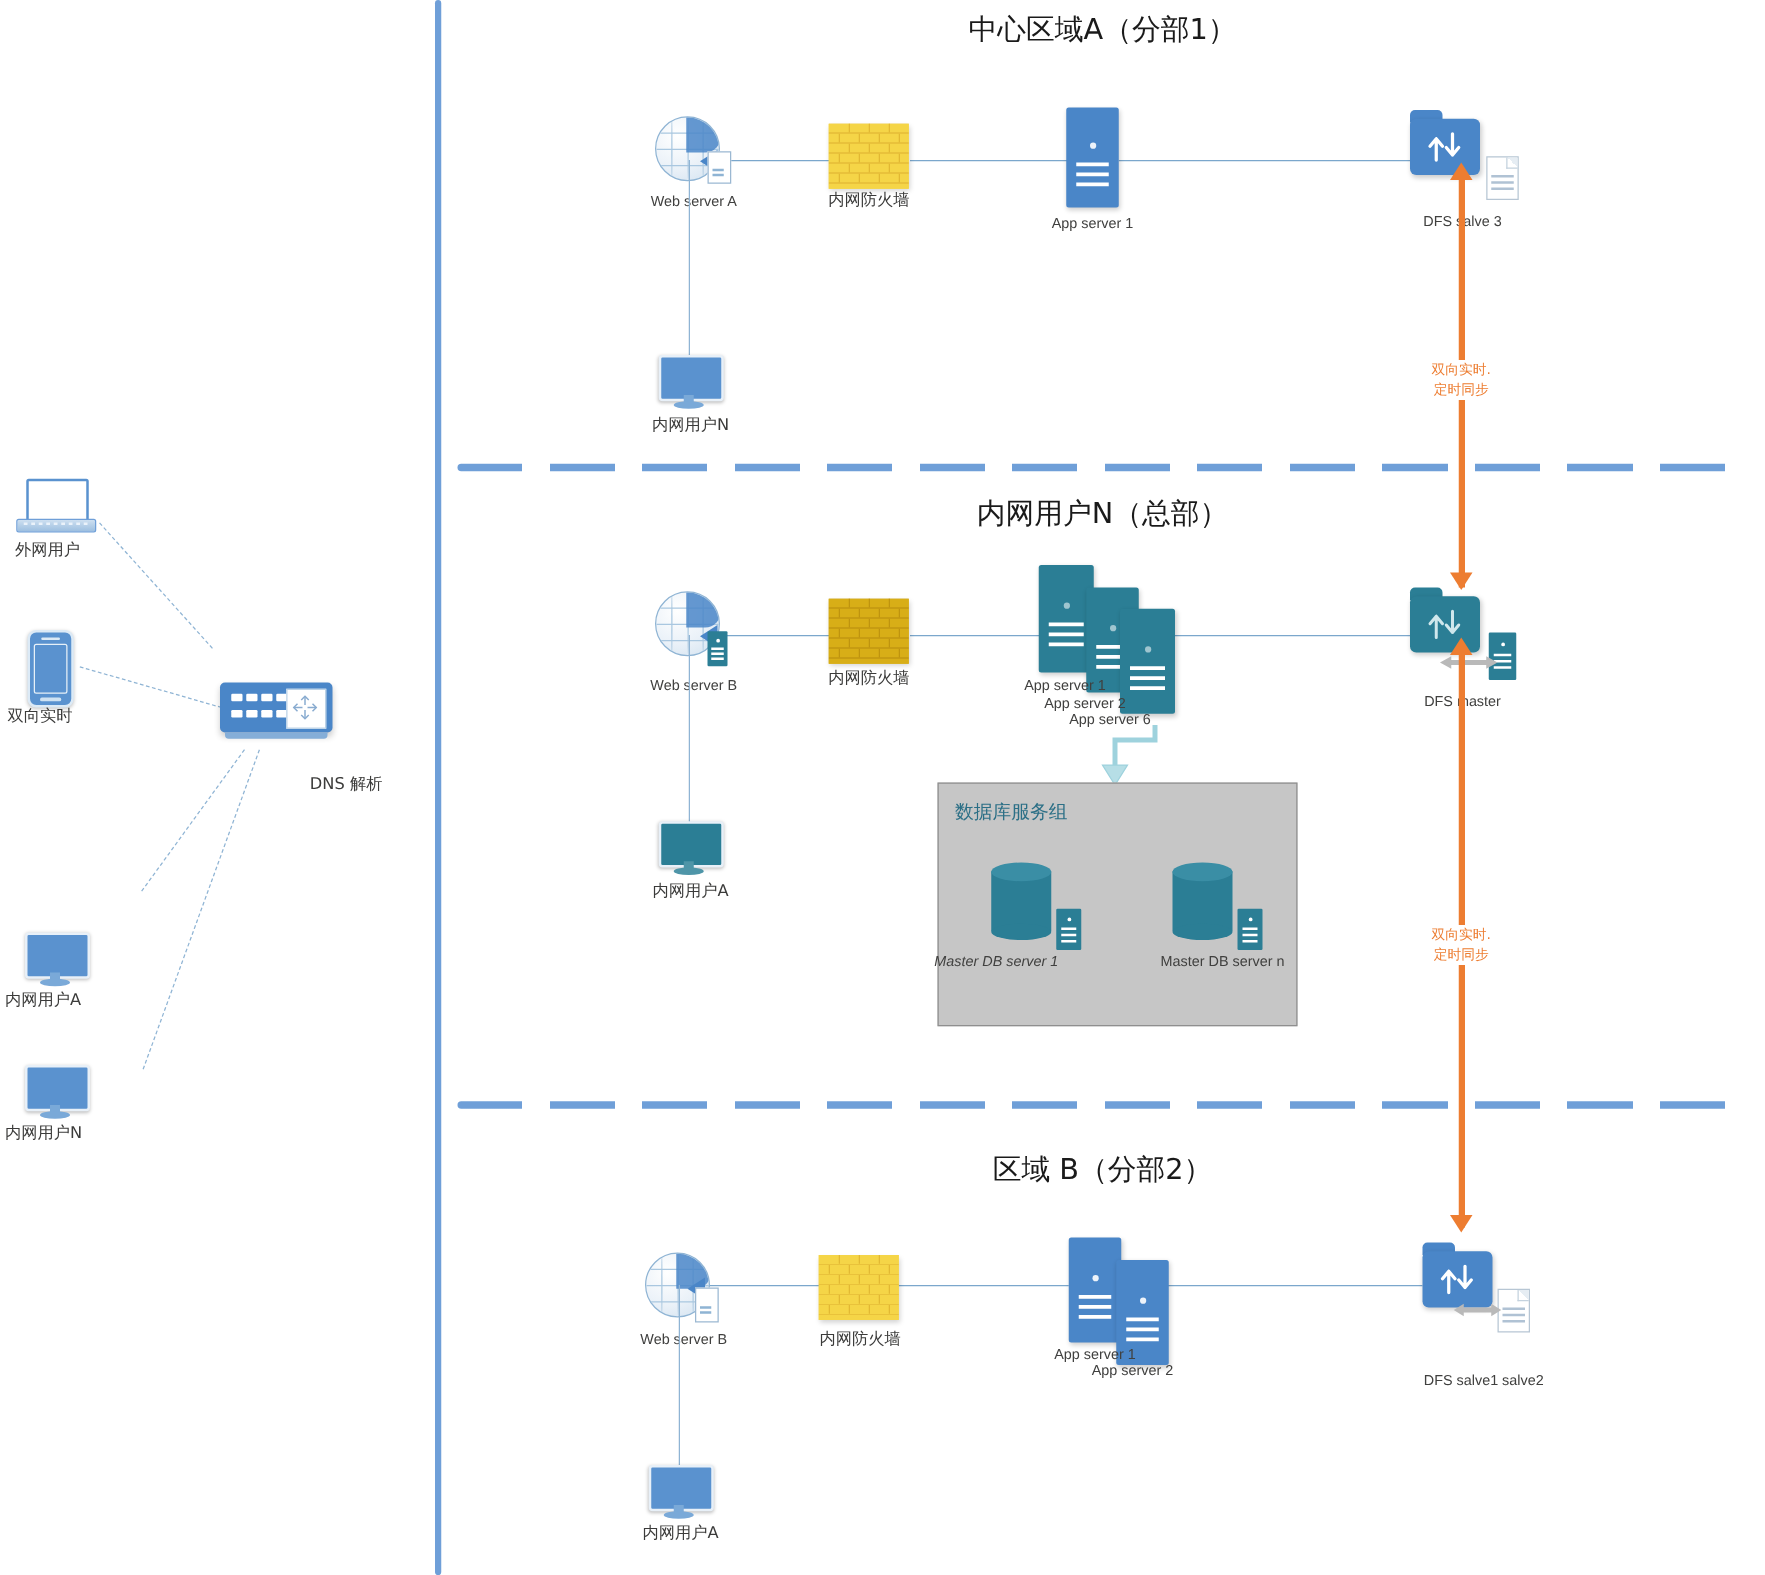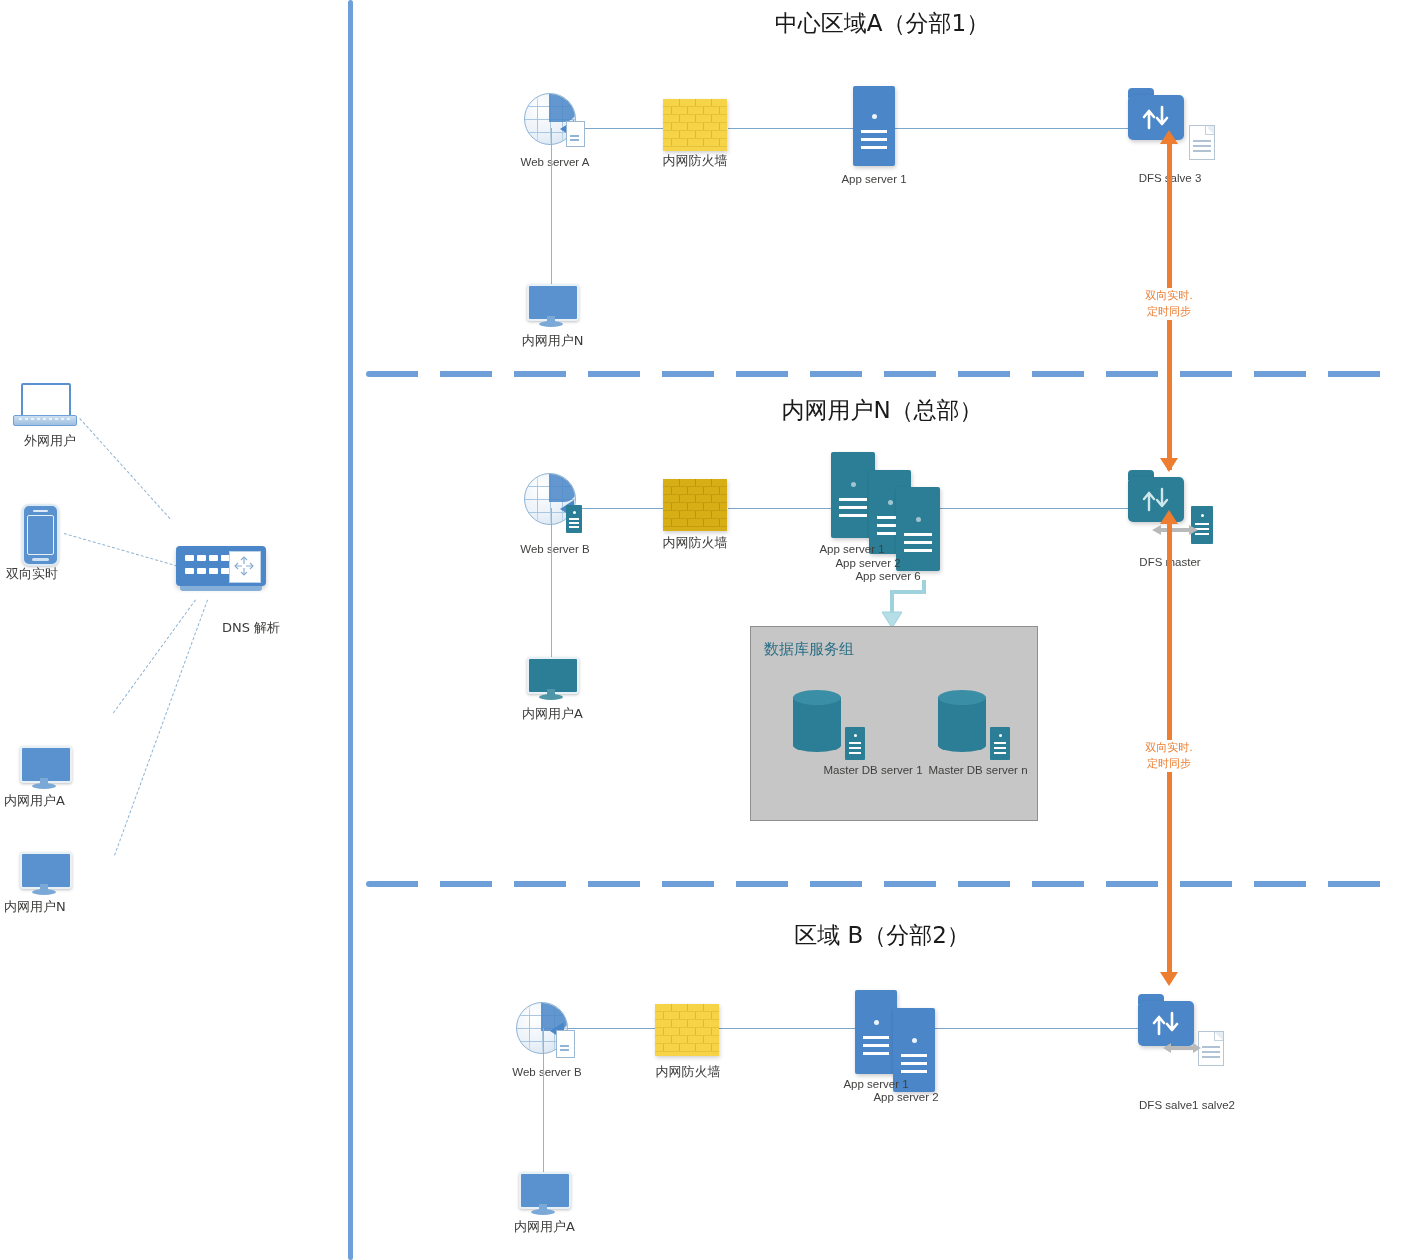--- a/index.html
+++ b/index.html
@@ -178,21 +178,21 @@
           <i style="left:11px"></i>
           <i style="left:17px"></i>
           <i style="left:23px"></i>
         <i style="left:29px"></i>
           <i style="left:35px"></i>
           <i style="left:41px"></i>
           <i style="left:47px"></i>
         <i style="left:53px"></i>
       </div>
     </div>
-    <div class="nlabel cn" style="left:0px;top:433px;width:90px;text-align:left;padding-left:24px;">外网用户</div>
+    <div class="nlabel cn" style="left:0px;top:433px;width:90px;text-align:left;padding-left:12px;">外网用户</div>
 
     <div class="phone" style="left:22px;top:504px;">
       <div class="sp"></div>
         <div class="dsp"></div>
         <div class="btm"></div>
     </div>
     <div class="nlabel cn" style="left:0px;top:566px;width:95px;text-align:left;padding-left:6px;">双向实时</div>
 
     <div class="router" style="left:176px;top:546px;">
       <div class="shelf"></div>
@@ -206,21 +206,21 @@
         <div class="port" style="left:45px;top:22px"></div>
       <div class="panel">
         <svg width="28" height="28" viewBox="0 0 28 28">
           <g stroke="#8aacd0" stroke-width="1.2" fill="none">
             <path d="M14 5 v7 M14 23 v-7 M5 14 h7 M23 14 h-7"></path>
             <path d="M11 8 l3 -3 l3 3 M11 20 l3 3 l3 -3 M8 11 l-3 3 l3 3 M20 11 l3 3 l-3 3"></path>
           </g>
         </svg>
       </div>
     </div>
-    <div class="nlabel cn" style="left:176px;top:620px;width:110px;text-align:center;padding-left:20px;">DNS 解析</div>
+    <div class="nlabel cn" style="left:176px;top:620px;width:110px;text-align:right;padding-left:20px;">DNS 解析</div>
 
     <div class="monitor" style="left:20px;top:746px;">
       <div class="scr"></div>
         <div class="neck"></div>
         <div class="base"></div>
     </div>
     <div class="nlabel cn" style="left:0px;top:793px;width:100px;text-align:left;padding-left:4px;">内网用户A</div>
 
     <div class="monitor" style="left:20px;top:852px;">
       <div class="scr"></div>
@@ -423,21 +423,21 @@
       <div class="tube"></div>
         <div class="bot"></div>
         <div class="top"></div>
     </div>
     <div class="rack teal" style="left:845px;top:727px;width:20px;height:33px;">
       <div class="d" style="top:7px"></div>
       <div class="l" style="top:15px"></div>
         <div class="l" style="top:20px"></div>
         <div class="l" style="top:25px"></div>
     </div>
-    <div class="nlabel" style="left:803px;top:763px;width:140px;">Master  DB server 1</div>
+    <div class="nlabel" style="left:727px;top:763px;width:140px;font-style:italic;">Master  DB server 1</div>
 
     <div class="cyl" style="left:938px;top:690px;">
       <div class="tube"></div>
         <div class="bot"></div>
         <div class="top"></div>
     </div>
     <div class="rack teal" style="left:990px;top:727px;width:20px;height:33px;">
       <div class="d" style="top:7px"></div>
       <div class="l" style="top:15px"></div>
         <div class="l" style="top:20px"></div>

